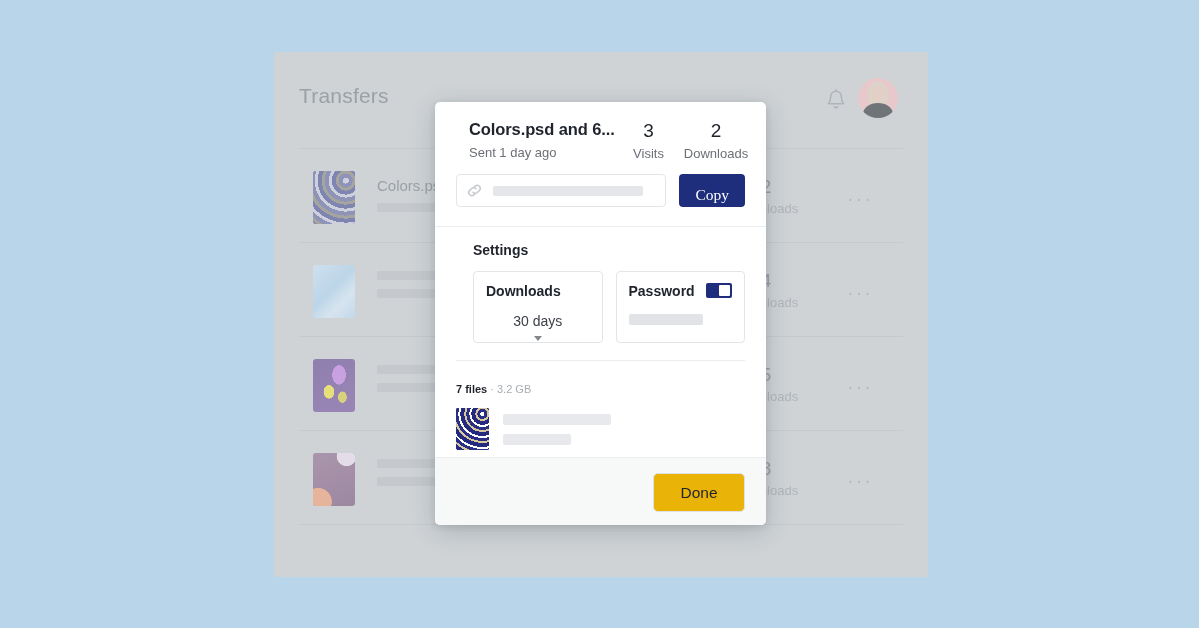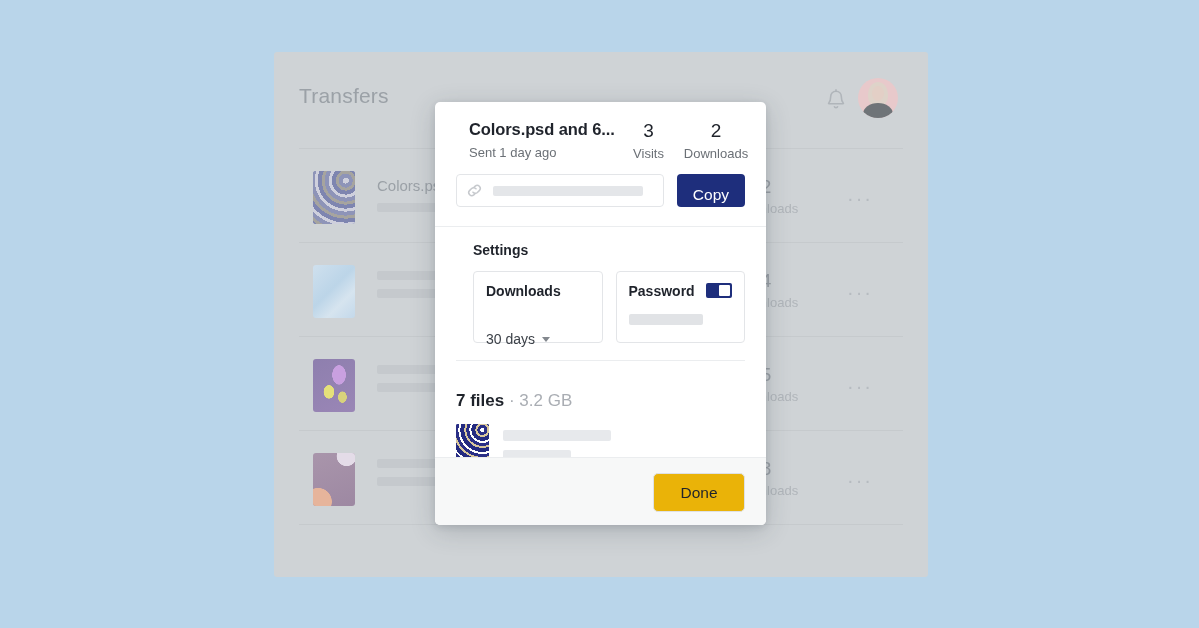--- a/index.html
+++ b/index.html
@@ -272,21 +272,21 @@
     margin-left: 10px;
   }
   .copy-btn {
     background: #1e2e7c;
     color: #ffffff;
     border: none;
     border-radius: 4px;
     height: 33px;
     padding: 12px 16px;
     font-size: 15.5px;
-    font-family: Liberation Sans, sans-serif;
+    font-family: Liberation Serif, serif;
     cursor: pointer;
   }
 
   .divider { height: 1px; background: #ebedef; }
 
   .m-settings { padding: 15px 21px 0 38px; }
   .settings-title {
     font-size: 14px;
     font-weight: bold;
     color: #1f232b;
@@ -300,26 +300,27 @@
     height: 72px;
     padding: 11px 12px;
     position: relative;
   }
   .setting-label {
     font-size: 14px;
     font-weight: bold;
     color: #1f232b;
   }
   .expiry-value {
-    margin-top: 32px;
+    margin-top: 14px;
     font-size: 14px;
     color: #3c4148;
     display: flex;
     align-items: center;
     gap: 7px;
+    flex-direction: column;
   }
   .caret {
     width: 0; height: 0;
     border-left: 4.5px solid transparent;
     border-right: 4.5px solid transparent;
     border-top: 5px solid #83888e;
   }
   .toggle {
     position: absolute;
     right: 12px;
@@ -343,22 +344,22 @@
     top: 42px;
     width: 74px;
     height: 11px;
     background: #e1e3e6;
     border-radius: 2px;
   }
 
   .m-files { padding: 0 21px; }
   .files-divider { height: 1px; background: #ebedef; margin: 17px 0 0 0; }
   .files-meta {
-    margin-top: 30px;
-    font-size: 17px;
+    margin-top: 22px;
+    font-size: 11px;
     color: #a9adb3;
   }
   .files-meta b { color: #1f232b; font-weight: bold; }
   .file-item {
     display: flex;
     align-items: center;
     gap: 14px;
     margin-top: 13px;
   }
   .file-thumb {

